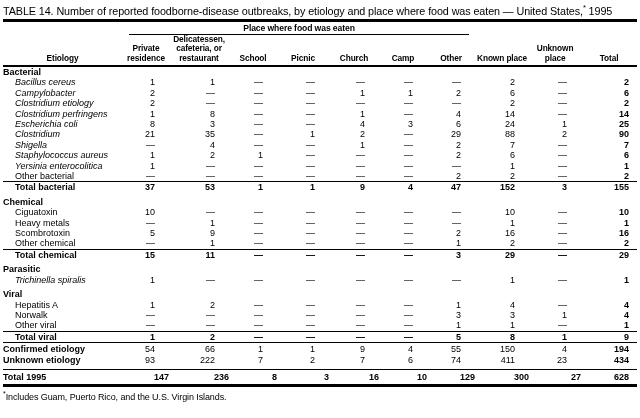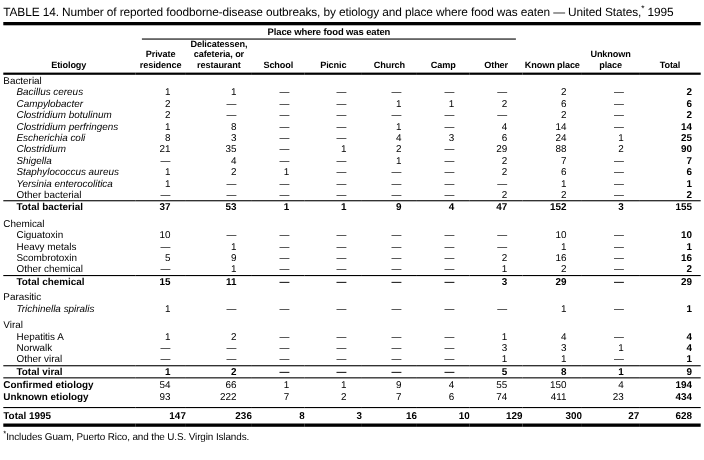--- a/index.html
+++ b/index.html
@@ -58,21 +58,21 @@
     padding: 0;
     white-space: nowrap;
     overflow: hidden;
   }
   td.lbl { text-align: left; padding-left: 12px; }
   td.lbl.flush { padding-left: 0; }
   td.lbl.italic { font-style: italic; }
   td.val { text-align: right; padding-right: 14px; }
   td.val.total-col { font-weight: bold; padding-right: 8px; }
 
-  tr.section-row td { font-weight: normal; padding-left: 0; }
+  tr.section-row td { font-weight: bold; padding-left: 0; }
   tr.section-row.gap td { padding-top: 4px; }
 
   tr.total-row td { font-weight: bold; border-top: 1px solid #000; }
   tr.total-row td.lbl { padding-left: 12px; }
 
   tr.summary-row td.lbl { font-weight: bold; }
   tr.summary-row.first td { border-top: 1px solid #000; padding-top: 1px; }
   tr.summary-row.last td { padding-bottom: 4px; }
 
   tr.grand-row td {
@@ -155,21 +155,21 @@
           <td class="val">—</td>
           <td class="val">—</td>
           <td class="val">1</td>
           <td class="val">1</td>
           <td class="val">2</td>
           <td class="val">6</td>
           <td class="val">—</td>
           <td class="val total-col">6</td>
         </tr>
         <tr class="data-row">
-          <td class="lbl italic">Clostridium botulinum</td>
+          <td class="lbl italic">Clostridium etiology</td>
           <td class="val">2</td>
           <td class="val">—</td>
           <td class="val">—</td>
           <td class="val">—</td>
           <td class="val">—</td>
           <td class="val">—</td>
           <td class="val">—</td>
           <td class="val">2</td>
           <td class="val">—</td>
           <td class="val total-col">2</td>

